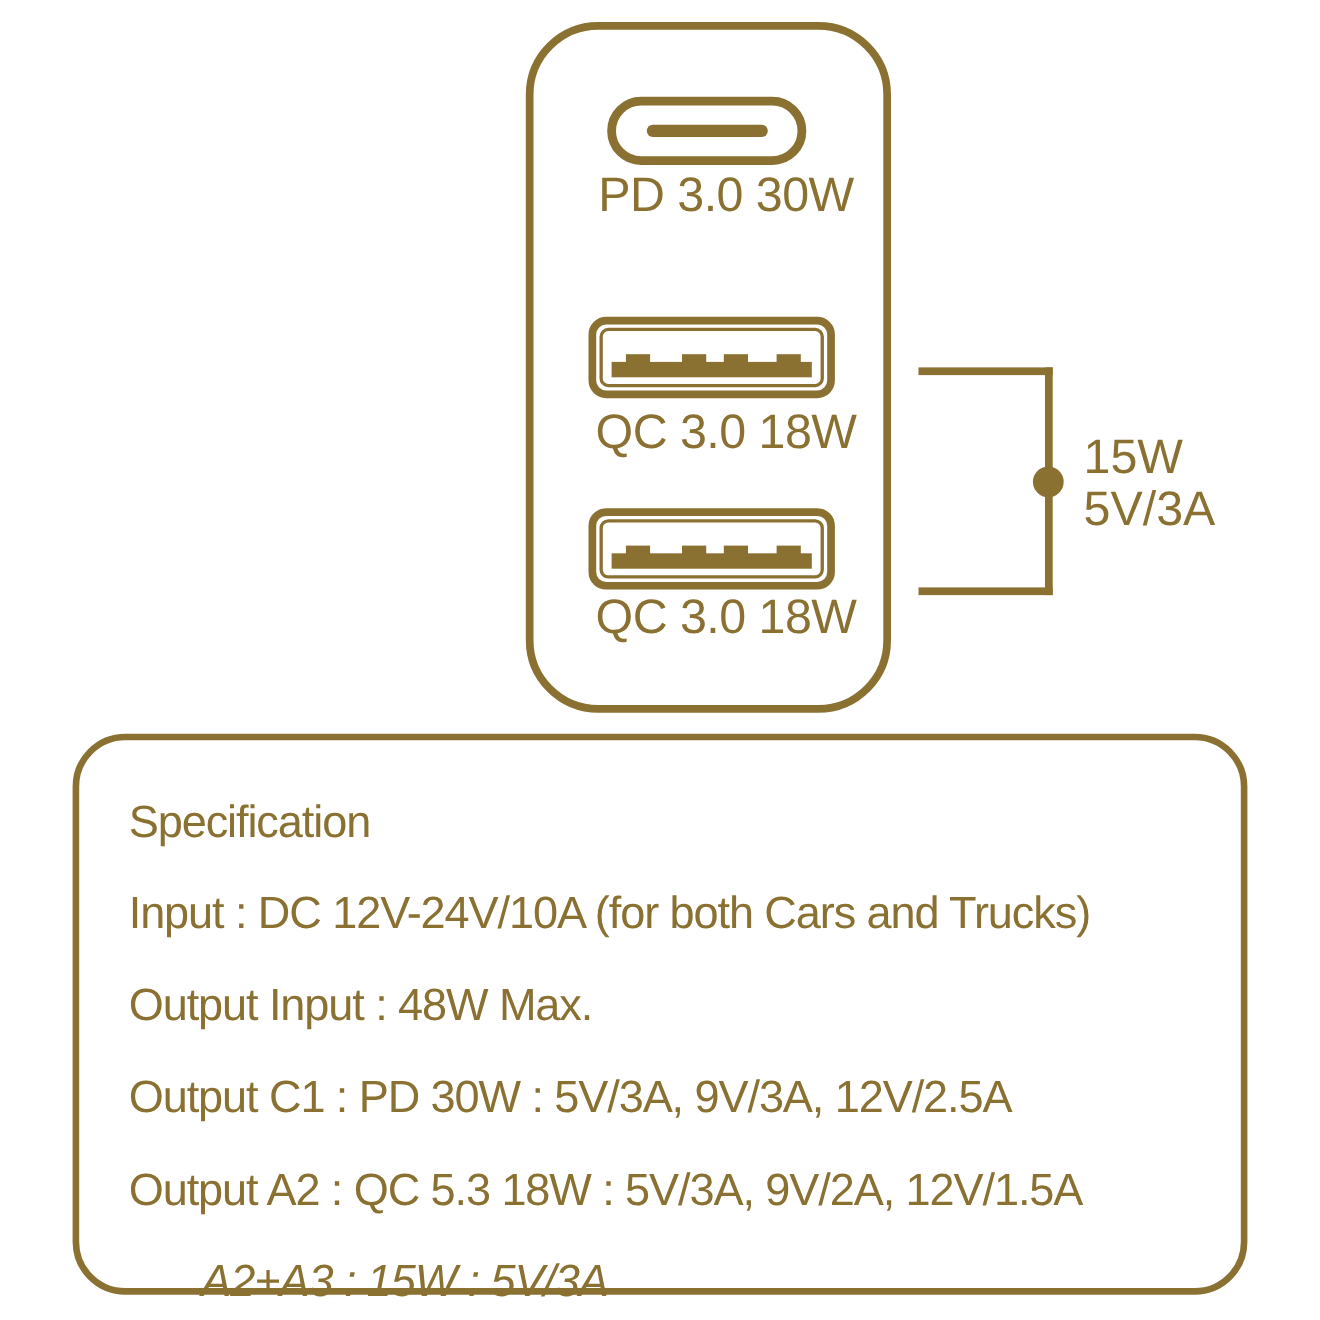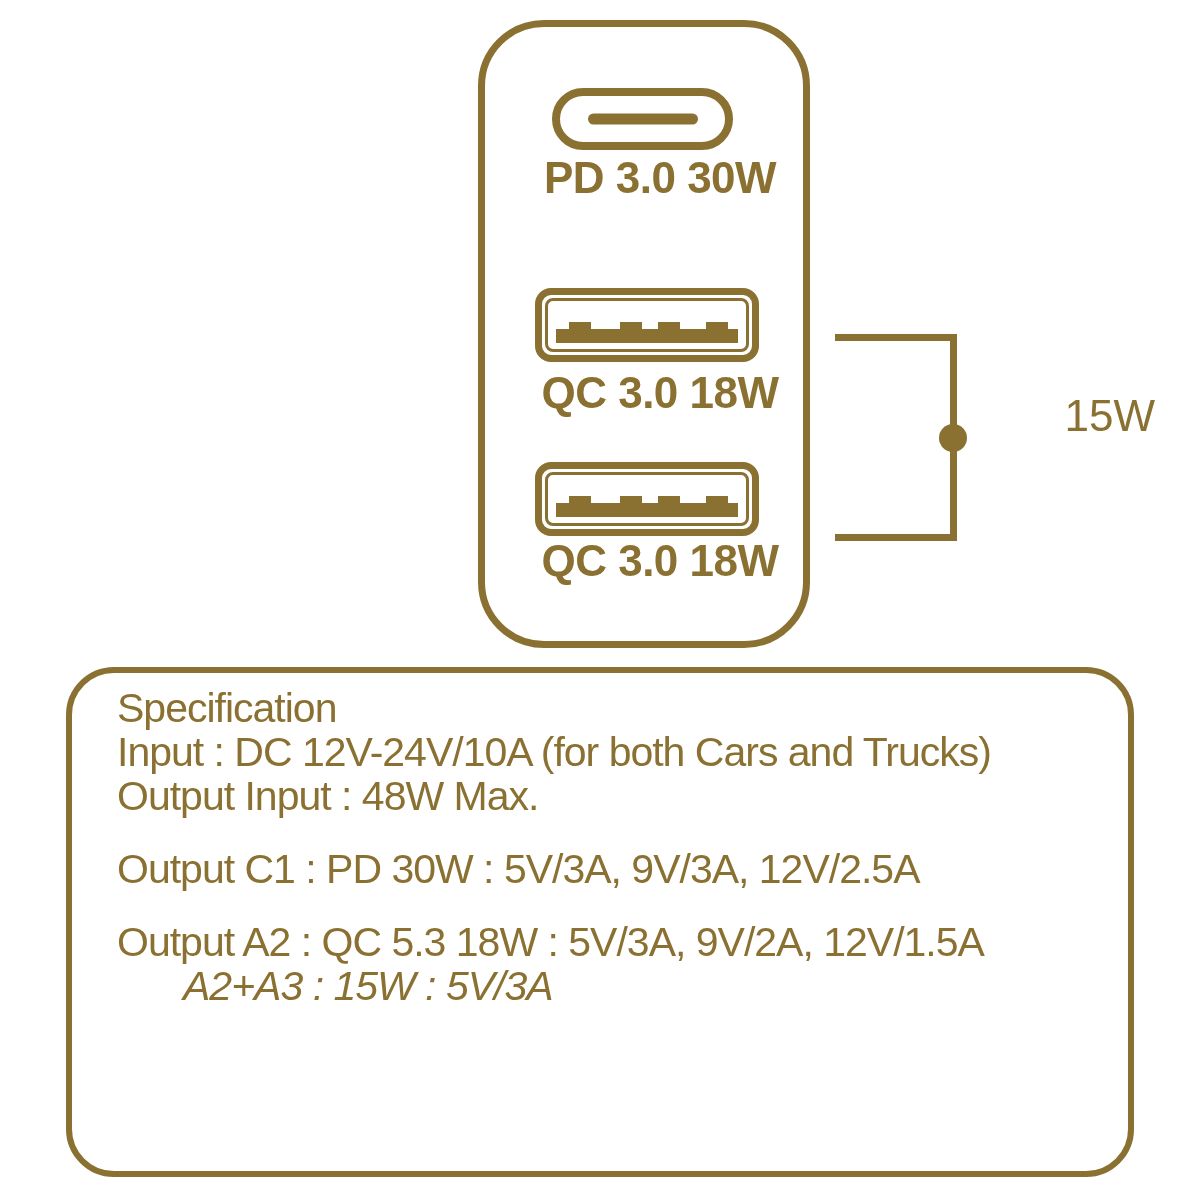--- a/index.html
+++ b/index.html
@@ -33,21 +33,21 @@
   .usbc-pin{
     position:absolute;left:50%;top:50%;
     transform:translate(-50%,-50%);
     width:110px;height:11px;border-radius:6px;
     background:var(--gold);
   }
   
   .port-label{
     position:absolute;left:478px;width:364px;
     text-align:center;
-    font-size:44px;font-weight:bold;line-height:46px;
+    font-size:44px;font-weight:normal;line-height:46px;
     letter-spacing:-0.5px;
     white-space:nowrap;
   }
   .lbl-pd{top:155px;}
   .lbl-qc1{top:370px;}
   .lbl-qc2{top:538px;}
   
   .usba{
     position:absolute;left:535px;
     width:224px;height:74px;
@@ -78,39 +78,39 @@
   .br-top{left:835px;top:334px;width:122px;height:7px;}
   .br-bottom{left:835px;top:534px;width:122px;height:7px;}
   .br-vert{left:950px;top:334px;width:7px;height:207px;}
   .br-dot{
     position:absolute;left:939px;top:424px;
     width:28px;height:28px;border-radius:50%;
     background:var(--gold);
   }
   .callout{
     position:absolute;left:985px;top:392px;width:170px;
-    text-align:right;
+    text-align:left;
     font-size:44px;line-height:47px;font-weight:normal;
     white-space:nowrap;
   }
   
   .spec-box{
     position:absolute;left:66px;top:667px;
     width:1068px;height:510px;
     border:6px solid var(--gold);
     border-radius:48px;
   }
   .spec-content{
     position:absolute;left:117px;top:686px;width:1050px;
     font-size:41px;line-height:44px;
     letter-spacing:-1px;
     white-space:nowrap;
   }
-  .spec-line{display:block;}
-  .gap-before{margin-top:29px;}
+  .spec-line{display:block;margin-top:39px;}
+  .gap-before{margin-top:40px;}
   .indent-pps{padding-left:228px;}
   .indent-a23{padding-left:66px;font-style:italic;}
 </style>
 </head>
 <body>
 
 <div class="canvas">
 
   <div class="charger-outline"></div>
 
@@ -145,20 +145,21 @@
     </div>
   </div>
   <div class="port-label lbl-qc2">QC 3.0 18W</div>
 
   <div class="br-line br-top"></div>
   <div class="br-line br-bottom"></div>
   <div class="br-line br-vert"></div>
   <div class="br-dot"></div>
   <div class="callout">
     <div>15W</div>
+    <div>5V/3A</div>
   </div>
 
   <div class="spec-box"></div>
   <div class="spec-content">
     <span class="spec-line">Specification</span>
     <span class="spec-line">Input : DC 12V-24V/10A (for both Cars and Trucks)</span>
     <span class="spec-line">Output Input : 48W Max.</span>
     <span class="spec-line gap-before">Output C1 : PD 30W : 5V/3A, 9V/3A, 12V/2.5A</span>
     <span class="spec-line gap-before">Output A2 : QC 5.3 18W : 5V/3A, 9V/2A, 12V/1.5A</span>
     <span class="spec-line indent-a23">A2+A3 : 15W : 5V/3A</span>

